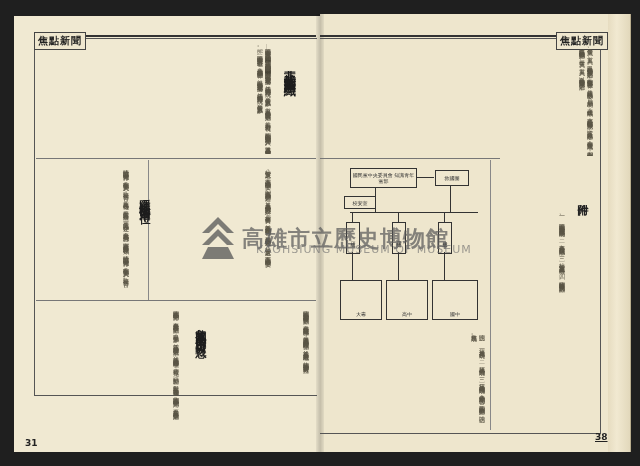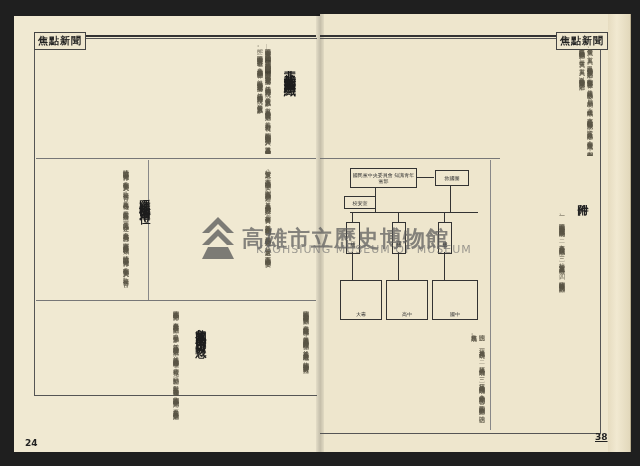--- a/index.html
+++ b/index.html
@@ -61,21 +61,21 @@
 <div class="vr" style="left:148px;top:160px;height:140px;"></div>
 <div class="hr-mid" style="left:36px;top:300px;width:280px;"></div>
 
 <div class="col" style="left:40px;top:306px;width:140px;height:122px;color:#5a5545;">救國團在學校中的作用，主要在於舉辦各項學生活動，吸引學生參加，並藉此培養親黨之學生幹部，其組織遍及全國各級學校，經費充裕，活動頻繁，對學生之影響極為深遠。救國團在學校中的作用，主要在於舉辦各項學生活動。</div>
 <div class="col" style="left:210px;top:306px;width:100px;height:122px;color:#5a5545;">救國團之活動包括寒暑假青年自強活動，各種營隊及社團輔導，學生透過參與活動而與其建立關係，其後多有加入黨組織者，故救國團之作用實不可輕忽。</div>
 
 <div class="headline h1">非正式的黨團組織</div>
 <div class="headline h2">隱蔽性的情治單位</div>
 <div class="headline h3">救國團的作用不可輕忽</div>
 
-<div class="pagenum pn-left">24</div>
+<div class="pagenum pn-left">31</div>
 
 <div class="col" style="left:326px;top:44px;width:268px;height:112px;color:#5a5545;">學生黨員、黨工人員、以及各校知識青年黨部之幹部，在校園中從事各項工作，其組織系統嚴密，層層節制，在正式組織中，大專院校設有知識青年黨部，下設區分部及小組，由學生黨員組成，定期召開會議，並向上級報告校園動態。學生黨員、黨工人員、以及各校知識青年黨部之幹部。</div>
 <div class="hr-mid" style="left:320px;top:158px;width:180px;"></div>
 <div class="col" style="left:326px;top:330px;width:160px;height:98px;color:#5a5545;">說明：一、第一項為黨務系統；二、第二項為情治系統；三、第三項為救國團系統。各系統間相互配合，共同掌握校園動態。說明：一、第一項為黨務系統。</div>
 <div class="vr" style="left:490px;top:160px;height:270px;"></div>
 <div class="col" style="left:496px;top:212px;width:70px;height:150px;color:#5a5545;">一、國民黨中央知識青年黨部組織系統圖；二、各大專院校黨部組織；三、校安室之設置及其職掌；四、救國團組織概況及其活動。</div>
 <div class="appendix-title">附件</div>
 
 <div class="chart">
   <div class="box" style="left:10px;top:8px;width:65px;height:18px;">國民黨中央委員會 知識青年黨部</div>

